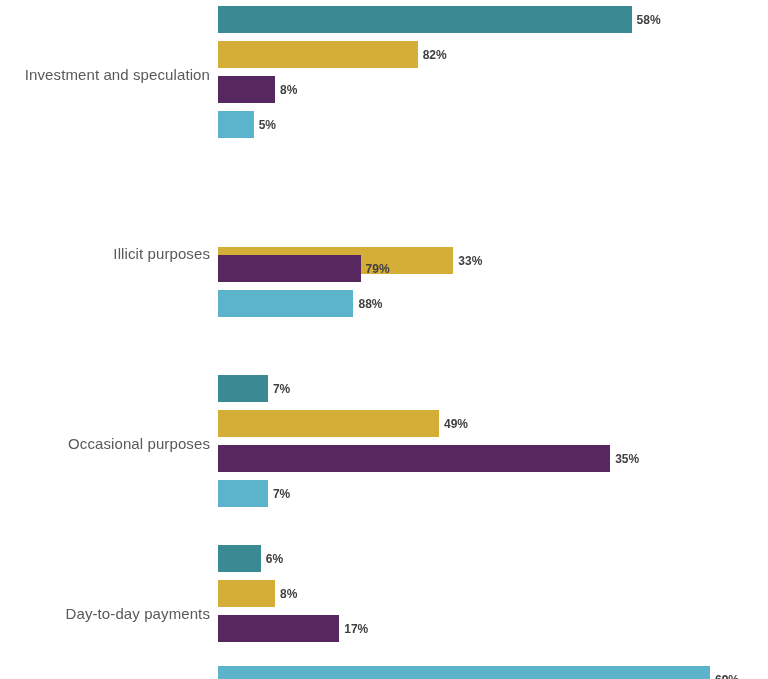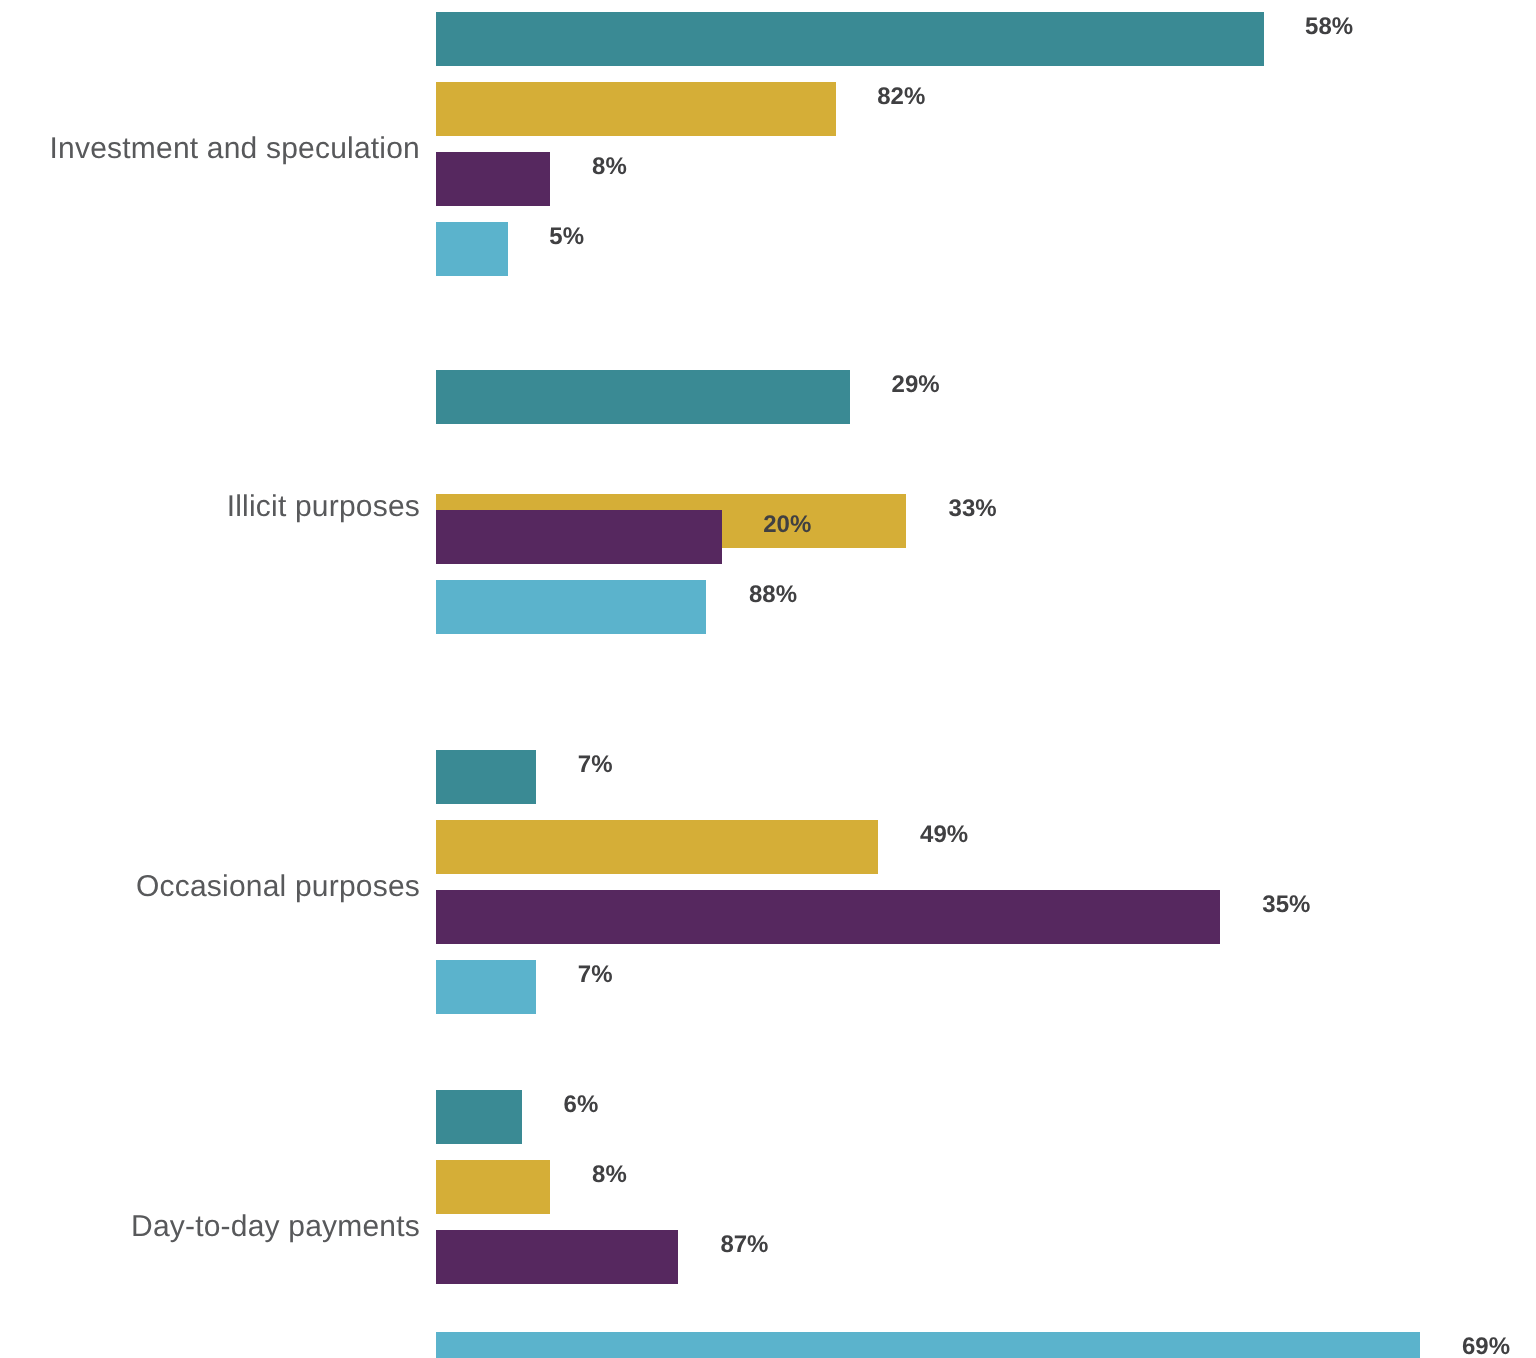--- a/index.html
+++ b/index.html
@@ -37,22 +37,21 @@
     font-family: "Liberation Sans", sans-serif;
     letter-spacing: 0.1px;
     white-space: nowrap;
   }
 
   .bar-row {
     position: absolute;
     left: 218px;
     height: 27px;
     display: flex;
-    align-items: flex-start;
-    gap: 16px;
+    align-items: center;
   }
 
   .bar {
     height: 27px;
     display: block;
   }
 
   .bar-value {
     font-size: 12px;
     font-weight: bold;
@@ -80,31 +79,27 @@
         <div class="bar" style="width: 57.04px; height: 27px; background: rgb(86, 40, 95);"></div>
         <span class="bar-value" style="color: rgb(64, 64, 66);">8%</span>
       </div>
       <div class="bar-row" style="top: 105px; left: 218px;">
         <div class="bar" style="width: 35.65px; height: 27px; background: rgb(91, 179, 204);"></div>
         <span class="bar-value" style="color: rgb(64, 64, 66);">5%</span>
       </div>
     </div>
     <div class="group" style="top: 185px; height: 140px;">
       <div class="cat-label" style="top: 60px; width: 210px; color: rgb(88, 89, 91);">Illicit purposes</div>
-      <div class="bar-row" style="top: 0px; left: 218px;">
-        <div class="bar" style="width: 206.77px; height: 27px; background: rgb(58, 138, 148);"></div>
-        <span class="bar-value" style="color: rgb(64, 64, 66);">29%</span>
-      </div>
       <div class="bar-row" style="top: 35px; left: 218px; margin-top: 27px;">
         <div class="bar" style="width: 235.29px; height: 27px; background: rgb(213, 174, 55);"></div>
         <span class="bar-value" style="color: rgb(64, 64, 66);">33%</span>
       </div>
       <div class="bar-row" style="top: 70px; left: 218px;">
         <div class="bar" style="width: 142.6px; height: 27px; background: rgb(86, 40, 95);"></div>
-        <span class="bar-value" style="color: rgb(64, 64, 66);">20%</span>
+        <span class="bar-value" style="color: rgb(64, 64, 66);">79%</span>
       </div>
       <div class="bar-row" style="top: 105px; left: 218px;">
         <div class="bar" style="width: 135.47px; height: 27px; background: rgb(91, 179, 204);"></div>
         <span class="bar-value" style="color: rgb(64, 64, 66);">88%</span>
       </div>
     </div>
     <div class="group" style="top: 375px; height: 140px;">
       <div class="cat-label" style="top: 60px; width: 210px; color: rgb(88, 89, 91);">Occasional purposes</div>
       <div class="bar-row" style="top: 0px; left: 218px;">
         <div class="bar" style="width: 49.91px; height: 27px; background: rgb(58, 138, 148);"></div>
@@ -128,20 +123,20 @@
       <div class="bar-row" style="top: 0px; left: 218px;">
         <div class="bar" style="width: 42.78px; height: 27px; background: rgb(58, 138, 148);"></div>
         <span class="bar-value" style="color: rgb(64, 64, 66);">6%</span>
       </div>
       <div class="bar-row" style="top: 35px; left: 218px;">
         <div class="bar" style="width: 57.04px; height: 27px; background: rgb(213, 174, 55);"></div>
         <span class="bar-value" style="color: rgb(64, 64, 66);">8%</span>
       </div>
       <div class="bar-row" style="top: 70px; left: 218px;">
         <div class="bar" style="width: 121.21px; height: 27px; background: rgb(86, 40, 95);"></div>
-        <span class="bar-value" style="color: rgb(64, 64, 66);">87%</span>
+        <span class="bar-value" style="color: rgb(64, 64, 66);">17%</span>
       </div>
       <div class="bar-row" style="top: 105px; left: 218px; margin-top: 16px;">
         <div class="bar" style="width: 491.97px; height: 27px; background: rgb(91, 179, 204);"></div>
         <span class="bar-value" style="color: rgb(64, 64, 66);">69%</span>
       </div>
     </div>
   </div>
 
 </body></html>

